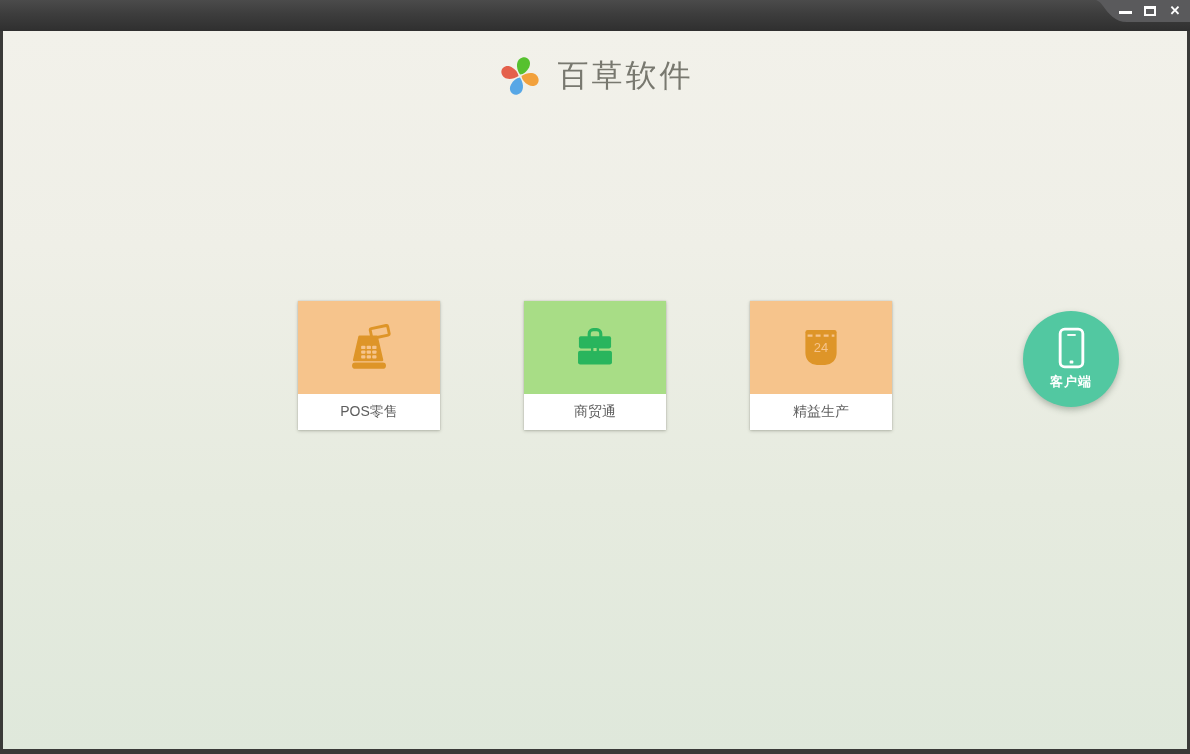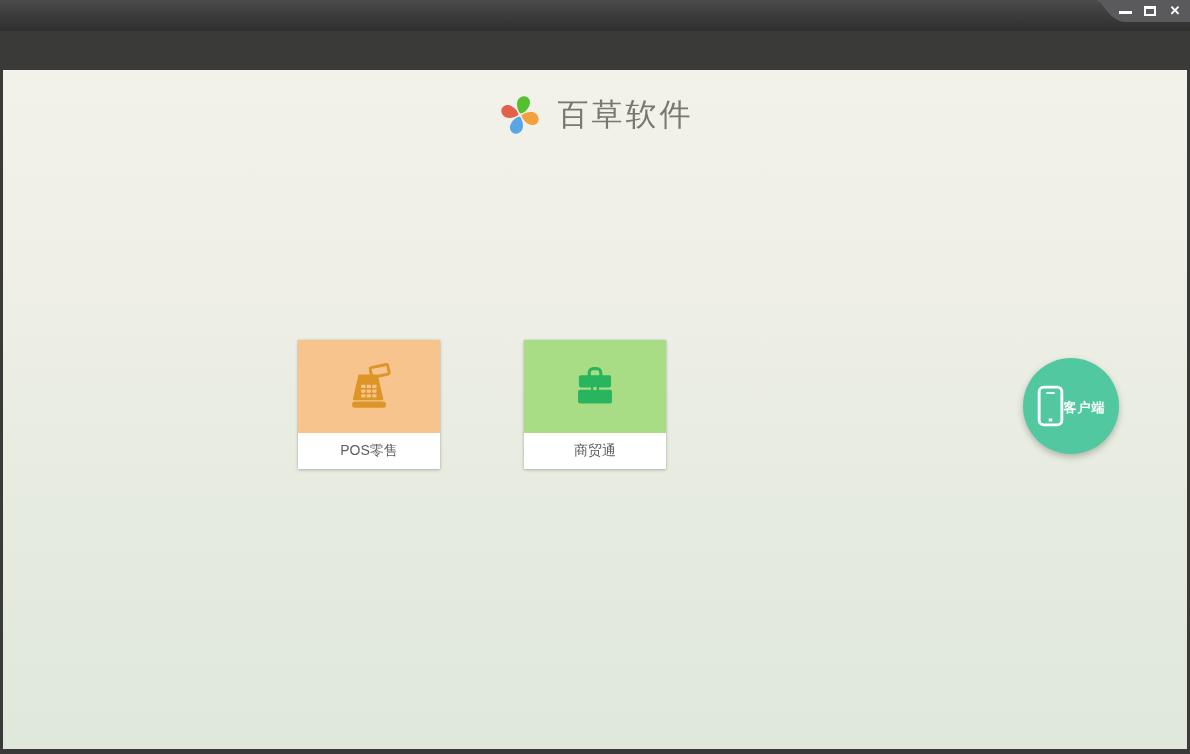--- a/index.html
+++ b/index.html
@@ -18,21 +18,20 @@
     display:flex; align-items:center; gap:9px; z-index:5;
   }
   .win-btn { width:16px; height:16px; display:flex; align-items:center; justify-content:center; cursor:pointer; }
   .glyph-min { width:13px; height:3px; background:#fff; margin-top:3px; }
   .glyph-max { width:12px; height:10px; border:2px solid #fff; border-top-width:3px; background:transparent; }
   .glyph-close { color:#fff; font-size:13px; font-weight:bold; line-height:1; }
 
   .content {
     position:absolute; top:31px; left:3px; right:3px; bottom:5px;
     background:linear-gradient(180deg,#f2f1ea 0%, #efefe7 30%, #e6ebdf 65%, #dfe8db 100%);
-    margin-top:39px;
   }
 
   
   .header {
     position:absolute; top:22px; left:0; width:100%;
     display:flex; justify-content:center; align-items:center; gap:15px;
   }
   .app-title {
     font-family:"Liberation Serif", serif;
     font-size:31px; color:#78786f; letter-spacing:3px;
@@ -50,23 +49,23 @@
   .tile { height:93px; display:flex; align-items:center; justify-content:center; }
   .tile-orange { background:#f6c48c; }
   .tile-green  { background:#a8dd86; }
   .card-label {
     height:36px; display:flex; align-items:center; justify-content:center;
     font-size:14px; color:#5e5e5e; background:#fff;
   }
 
   
   .client-circle {
-    position:absolute; left:1020px; top:288px; width:96px; height:96px;
+    position:absolute; left:1020px; top:280px; width:96px; height:96px;
     border-radius:50%; background:#52c8a1; cursor:pointer;
-    display:flex; flex-direction:row; align-items:center; justify-content:center;
+    display:flex; flex-direction:column; align-items:center; justify-content:center;
     box-shadow:0 3px 6px rgba(100,115,100,.45);
   }
   .client-label { color:#fff; font-size:13px; font-weight:bold; margin-top:4px; letter-spacing:1px; }
 </style>
 </head>
 <body>
 
 <div class="titlebar">
   <svg class="win-shape" width="100" height="22" viewBox="0 0 100 22">
     <path d="M6 0 H100 V22 H37 C25 22 19 14 13 6 C11 3 9 1 6 0 Z" fill="#5a5a5c"></path>
@@ -124,20 +123,30 @@
           <rect x="19.2" y="34.6" width="4.8" height="3.7" rx="1"></rect>
           <rect x="25.4" y="34.6" width="4.8" height="3.7" rx="1"></rect>
           <rect x="31.6" y="34.6" width="4.8" height="3.7" rx="1"></rect>
         </g>
         <rect x="9" y="42.8" width="38" height="7" rx="3.5" fill="#de9528"></rect>
       </svg>
     </div>
     <div class="card-label">POS零售</div>
   </div>
 
+  <div class="card card-lean">
+    <div class="tile tile-orange">
+      <svg width="50" height="47" viewBox="0 0 56 52">
+        <path d="M13 6.5 H43 A2.5 2.5 0 0 1 45.5 9 V32 C45.5 40 40 45.5 32.5 45.5 H23.5 C16 45.5 10.5 40 10.5 32 V9 A2.5 2.5 0 0 1 13 6.5 Z" fill="#de9528"></path>
+        <line x1="13" y1="12.7" x2="43" y2="12.7" stroke="#f6c48c" stroke-width="2.6" stroke-dasharray="5.5 3.5"></line>
+        <text x="28" y="31.5" text-anchor="middle" font-size="14.5" fill="#f6c48c" font-family="'Liberation Sans',sans-serif">24</text>
+      </svg>
+    </div>
+    <div class="card-label">精益生产</div>
+  </div>
 
   <div class="client-circle">
     <svg width="27" height="42" viewBox="0 0 32 50">
       <rect x="2.5" y="2.5" width="27" height="45" rx="5.5" fill="none" stroke="#ffffff" stroke-width="3.4"></rect>
       <line x1="11" y1="9.5" x2="21" y2="9.5" stroke="#ffffff" stroke-width="2.2"></line>
       <rect x="13.8" y="40" width="4.4" height="3.6" rx="1" fill="#ffffff"></rect>
     </svg>
     <div class="client-label">客户端</div>
   </div>
 

